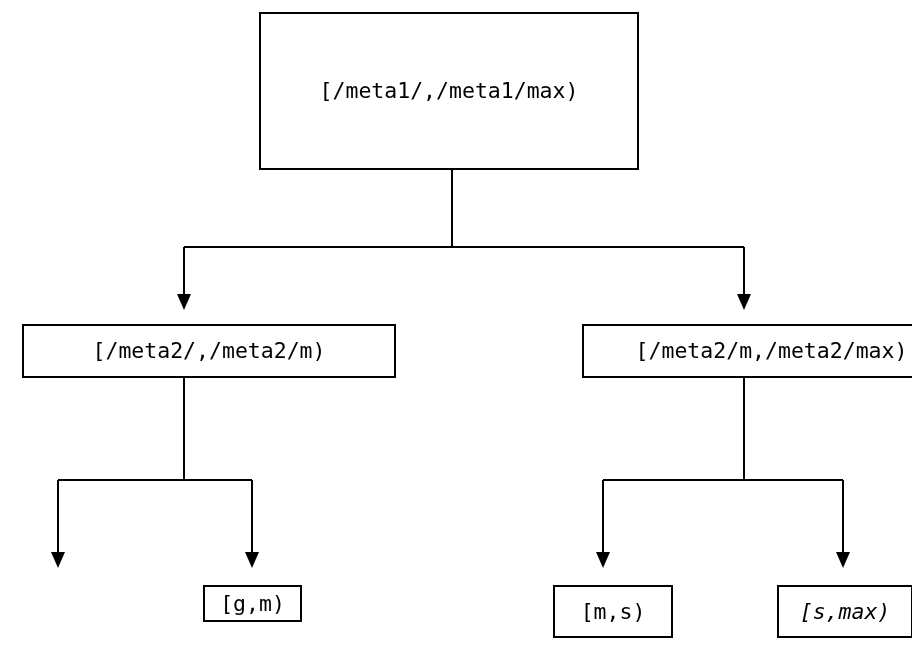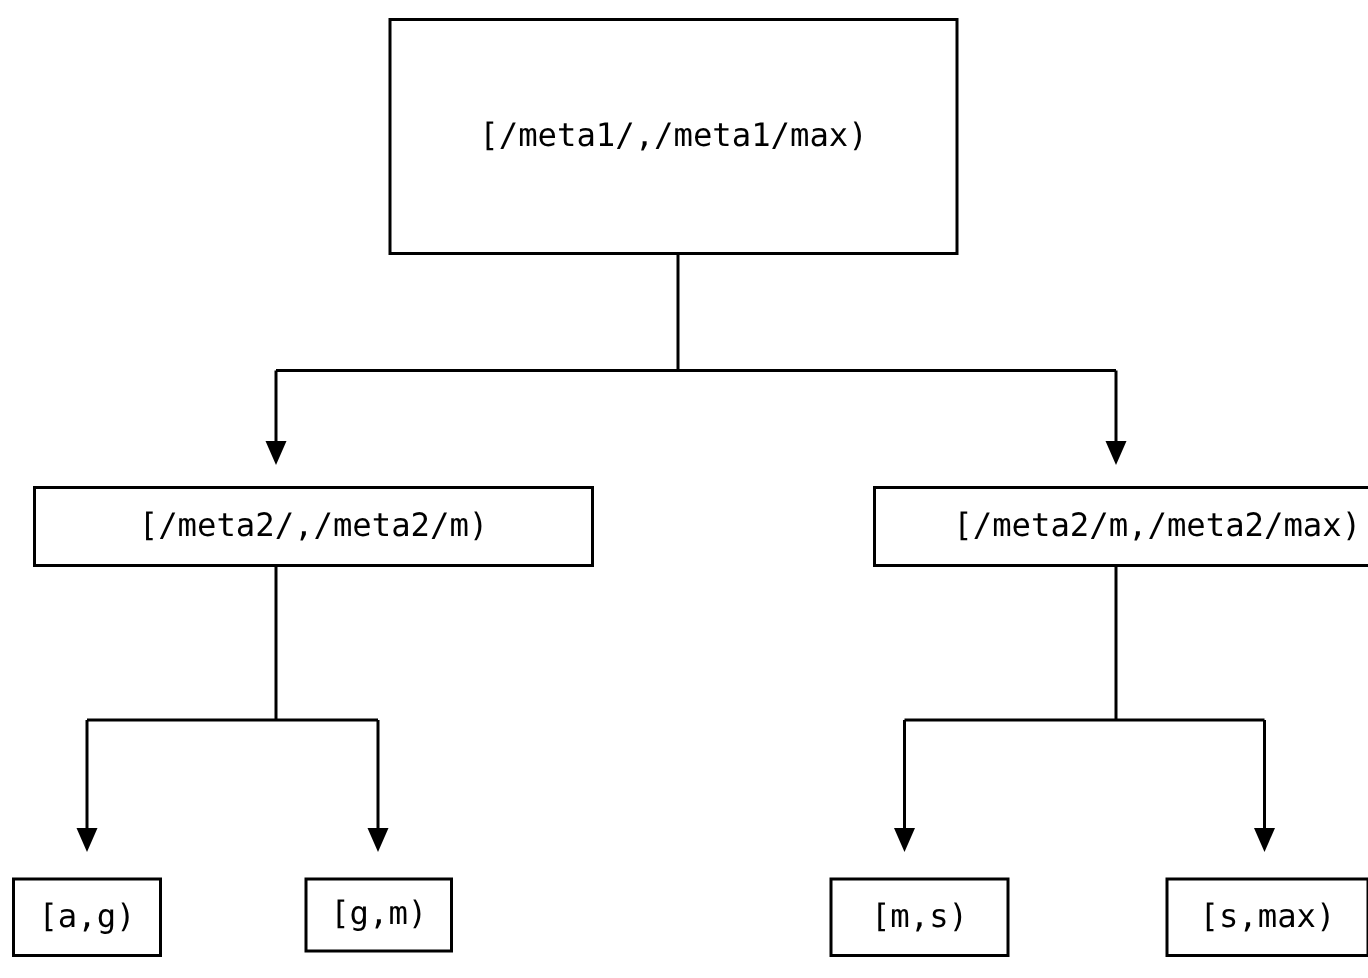--- a/index.html
+++ b/index.html
@@ -31,23 +31,23 @@
     align-items: center;
     justify-content: center;
     font-size: 21.5px;
     line-height: 1;
     white-space: nowrap;
   }
   .node-root   { left: 259px; top: 12px;  width: 380px; height: 158px; }
   .node-m2lo   { left: 22px;  top: 324px; width: 374px; height: 54px; }
   .node-m2hi   { left: 582px; top: 324px; width: 379px; height: 54px; }
   .node-ag     { left: 8px;   top: 585px; width: 100px; height: 53px; }
-  .node-gm     { left: 203px; top: 585px; width: 99px;  height: 50px; }
+  .node-gm     { left: 203px; top: 585px; width: 99px;  height: 37px; }
   .node-ms     { left: 553px; top: 585px; width: 120px; height: 53px; }
-  .node-smax   { left: 777px; top: 585px; width: 136px; height: 53px; }
+  .node-smax   { left: 777px; top: 585px; width: 136px; height: 53px; font-style: italic; }
   .edge-line   { stroke: #000000; stroke-width: 2; fill: none; }
   .arrowhead   { fill: #000000; stroke: none; }
 </style>
 </head>
 <body>
 
 <div class="canvas">
 
   <svg class="edges" width="912" height="652" viewBox="0 0 912 652">
 
@@ -84,23 +84,20 @@
   </div>
 
   <div class="node node-m2lo">
     <span>[/meta2/,/meta2/m)</span>
   </div>
 
   <div class="node node-m2hi">
     <span>[/meta2/m,/meta2/max)</span>
   </div>
 
-  <div class="node node-ag">
-    <span>[a,g)</span>
-  </div>
 
   <div class="node node-gm">
     <span>[g,m)</span>
   </div>
 
   <div class="node node-ms">
     <span>[m,s)</span>
   </div>
 
   <div class="node node-smax">

